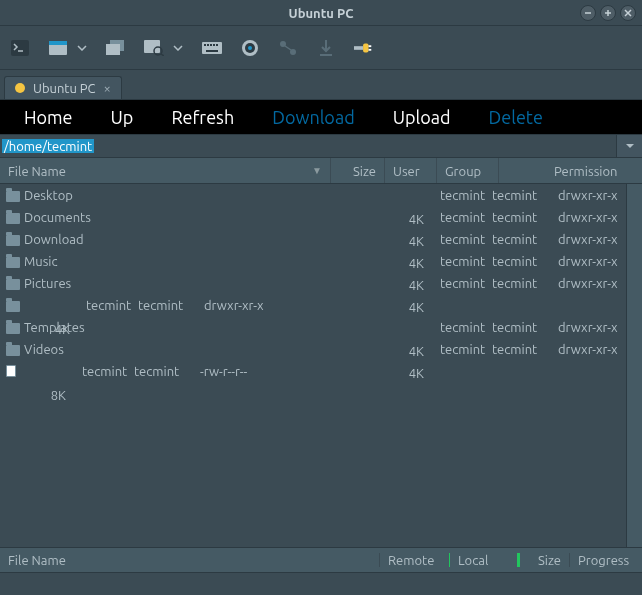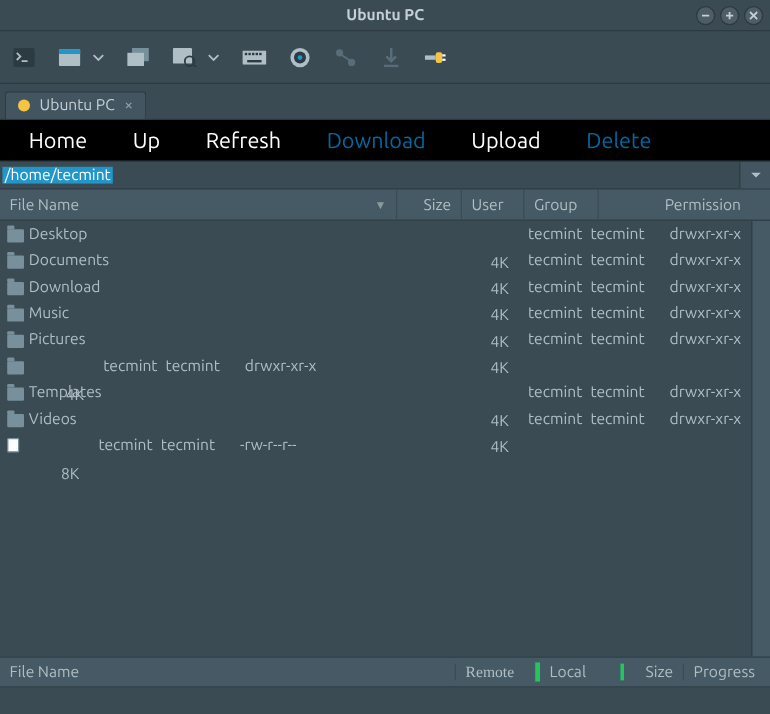--- a/index.html
+++ b/index.html
@@ -175,21 +175,21 @@
     height: 26px;
     background: #455a64;
     display: flex;
     align-items: center;
     font-size: 13px;
     border-top: 1px solid #2c3a42;
     border-bottom: 1px solid #2c3a42;
   }
   .transfer-body { height: 22px; background: #3b4b54; }
   .thname { flex:1; padding:0 8px; border-right:1px solid #3b4b54; }
-  .thremote { width:70px; padding:0 8px; border-right:4px solid #22c55e;font-family:Liberation Serif, serif; }
+  .thremote { width:70px; padding:0 8px; border-right:1px solid #22c55e; }
   .thlocal { width:70px; padding:0 8px; border-right:3px solid #22c55e; }
   .thsize { width:50px; padding:0 8px; text-align:right; border-right:1px solid #3b4b54; }
   .thprogress { width:72px; padding:0 8px; }
   svg { display: block; }
 </style>
 </head>
 <body>
 
 <div class="titlebar">
   <span>Ubuntu PC</span>

